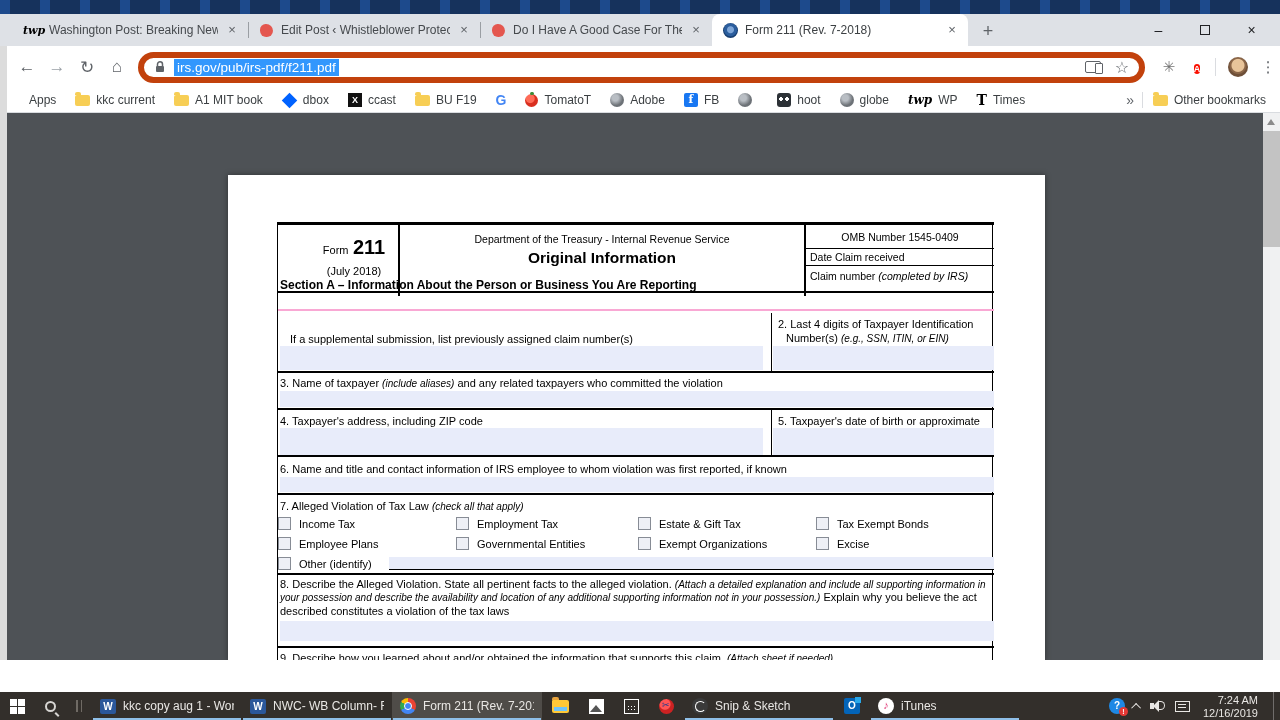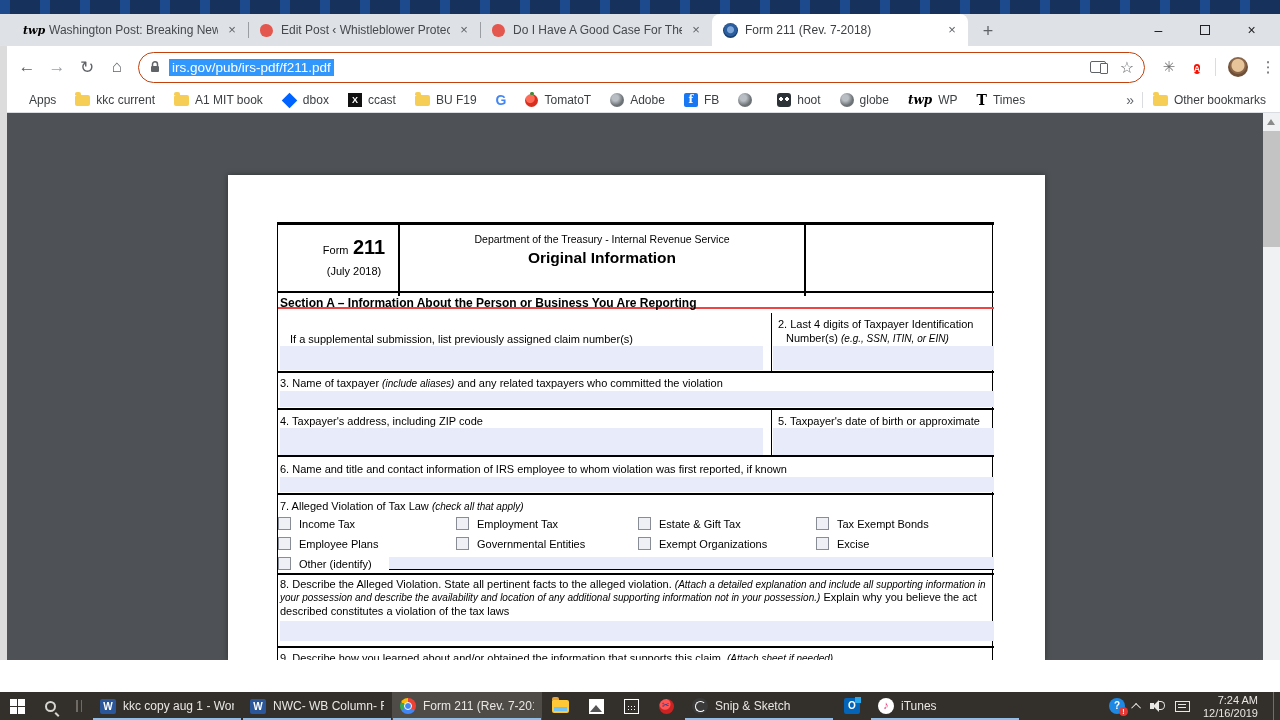--- a/index.html
+++ b/index.html
@@ -25,21 +25,21 @@
   .fav-red { width:13px; height:13px; background:#e4574f; border-radius:45% 55% 50% 50%; }
   .fav-irs { width:15px; height:15px; border-radius:50%; background:radial-gradient(circle at 50% 45%, #7ea6d8 0 3px, #2b5e9e 4px 6px, #173f72 7px); }
   .wincontrols { position:absolute; right:0; top:0; height:32px; width:150px; display:flex; align-items:center; justify-content:space-around; color:#202124; }
   .wc { font-size:14px; width:30px; text-align:center; }
   .wc-max { width:10px; height:10px; border:1.5px solid #202124; }
 
   
   .toolbar { position:absolute; left:0; top:46px; width:1280px; height:42px; background:#fff; display:flex; align-items:center; }
   .navbtn { width:30px; text-align:center; font-size:17px; color:#5f6368; }
   .navbtn.fwd { color:#9aa0a6; }
-  .omnibox { flex:1; height:31px; margin:0 10px 0 6px; border:1px solid #c2410c; border-radius:16px; display:flex; align-items:center; padding:0 10px; }
+  .omnibox { flex:1; height:31px; margin:0 10px 0 6px; border:6px solid #c2410c; border-radius:16px; display:flex; align-items:center; padding:0 10px; }
   .url-sel { font-size:13.5px; background:#3297fd; color:#fff; padding:1px 3px; }
   .omni-spacer { flex:1; }
   .cast-ic { width:16px; height:12px; border:1.6px solid #5f6368; border-radius:2px; position:relative; margin-right:14px; }
   .cast-ic::after { content:""; position:absolute; right:-3px; bottom:-2px; width:6px; height:9px; background:#fff; border:1.6px solid #5f6368; border-radius:1px; }
   .star-ic { font-size:16px; color:#5f6368; }
   .ext { width:28px; text-align:center; font-size:15px; color:#757575; }
   .pdf-ext { width:16px; height:16px; background:#fa0f00; border-radius:3px; color:#fff; font-size:9px; font-weight:bold; text-align:center; line-height:16px; margin:0 auto; }
   .tb-sep { width:1px; height:18px; background:#dadce0; margin:0 4px; }
   .avatar { width:20px; height:20px; border-radius:50%; margin:0 8px;
     background:radial-gradient(circle at 50% 42%, #e8c49a 0 6px, #8a6547 7px 8px, #6e4f38 9px); }
@@ -79,21 +79,21 @@
   .hdr-left { position:absolute; left:16px; top:0; width:120px; height:71px; text-align:center; padding-top:11px; }
   .hdr-left .fw { font-size:11px; } .hdr-left .fn { font-size:20px; font-weight:bold; }
   .hdr-left .rev { font-size:11px; margin-top:6px; }
   .hdr-mid { position:absolute; left:120px; top:0; width:408px; height:71px; border-left:2px solid #000; border-right:2px solid #000; text-align:center; }
   .hdr-mid .agency { font-size:10.5px; margin-top:8px; }
   .hdr-mid .ft { font-size:15.5px; font-weight:bold; line-height:19px; margin-top:3px; }
   .hdr-right { position:absolute; left:528px; top:0; width:188px; height:71px; font-size:10.5px; }
   .hr-row1 { height:24px; border-bottom:1px solid #000; text-align:center; padding-top:6px; }
   .hr-row2 { height:17px; border-bottom:1px solid #000; padding:2px 0 0 4px; }
   .hr-row3 { padding:4px 0 0 4px; }
-  .section-bar { position:absolute; left:0; top:71px; width:716px; height:16px; border-bottom:2px solid #ef4444; font-weight:bold; font-size:12px; padding:3px 0 0 2px; }
+  .section-bar { position:absolute; left:0; top:53px; width:716px; height:36px; border-bottom:2px solid #f9a8d4; font-weight:bold; font-size:12px; padding:3px 0 0 2px; }
   .frow { position:absolute; left:0; width:716px; border-bottom:2px solid #000; font-size:11px; }
   .field { position:absolute; background:#e8ecfa; }
   .cb { display:inline-block; width:13px; height:13px; background:#eef0f6; border:1px solid #878c95; vertical-align:-3px; }
   .cbcell { position:absolute; top:0; display:flex; align-items:center; gap:8px;text-align:right; }
   .vdiv { position:absolute; top:0; width:0; border-left:1.5px solid #000; }
 
   
   .scrollbar { position:absolute; right:0; top:0; width:17px; height:547px; background:#f0f1f2; }
   .sb-up { position:absolute; top:6px; left:4px; width:0; height:0; border-left:4.5px solid transparent; border-right:4.5px solid transparent; border-bottom:6px solid #8b8b8b; }
   .sb-thumb { position:absolute; top:18px; left:0; width:17px; height:116px; background:#c3c3c3; }
@@ -302,20 +302,25 @@
             <div><span class="fw">Form</span>
                  <span class="fn">211</span></div>
             <div class="rev">(July 2018)</div>
           </div>
           <div class="hdr-mid">
             <div class="agency">Department of the Treasury - Internal Revenue Service</div>
             <div class="ft">
               <div>Original Information</div>
             </div>
           </div>
+          <div class="hdr-right">
+            <div class="hr-row1">OMB Number 1545-0409</div>
+            <div class="hr-row2">Date Claim received</div>
+            <div class="hr-row3"><span>Claim number </span><i>(completed by IRS)</i></div>
+          </div>
         </div>
 
         <div class="section-bar">Section A – Information About the Person or Business You Are Reporting</div>
 
         <div class="frow" style="top:91px;height:60px">
           <div style="position:absolute;left:12px;top:20px">If a supplemental submission, list previously assigned claim number(s)</div>
           <div class="field" style="left:2px;top:33px;width:483px;height:24px"></div>
           <div class="vdiv" style="left:493px;height:60px"></div>
           <div style="position:absolute;left:500px;top:5px">2. Last 4 digits of Taxpayer Identification</div>
           <div style="position:absolute;left:508px;top:19px"><span>Number(s) </span><i style="font-size:10px">(e.g., SSN, ITIN, or EIN)</i></div>

